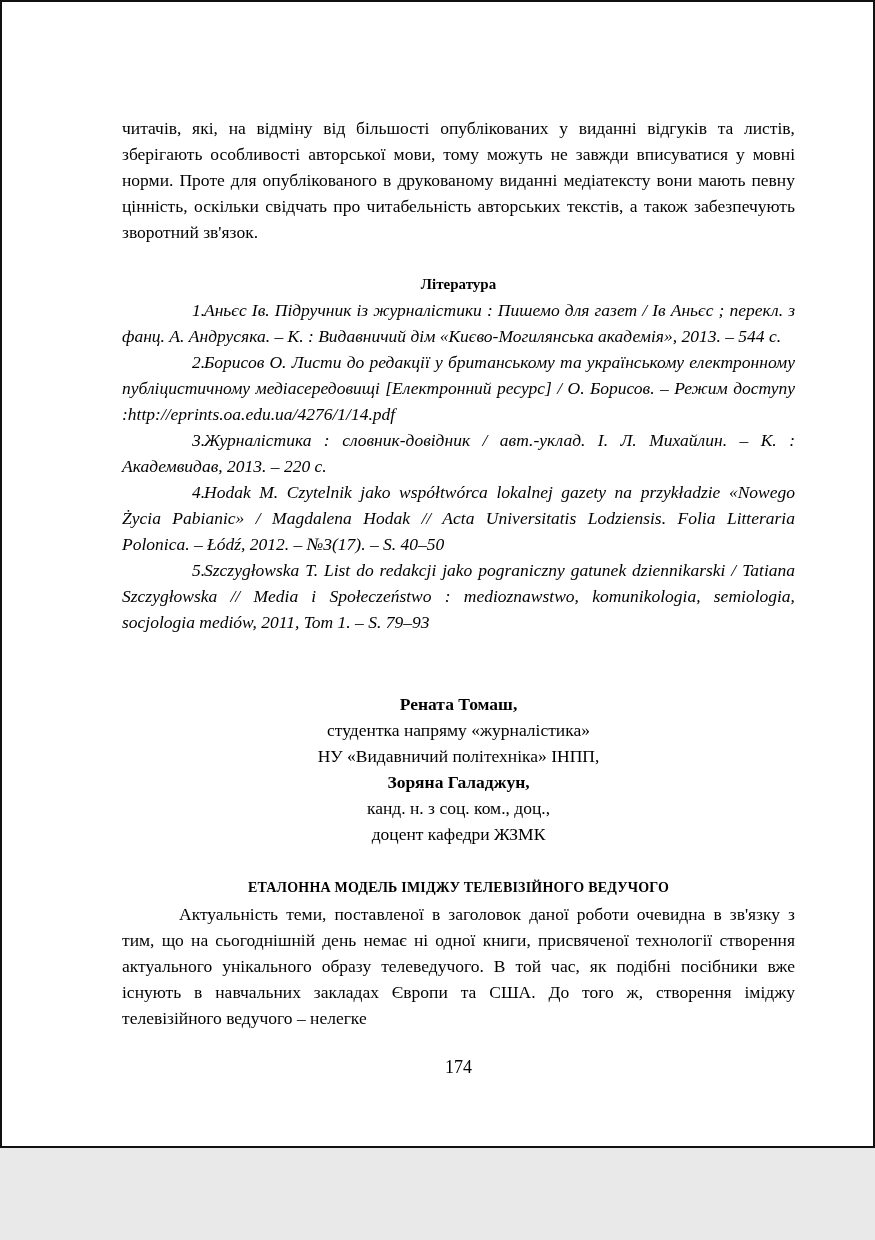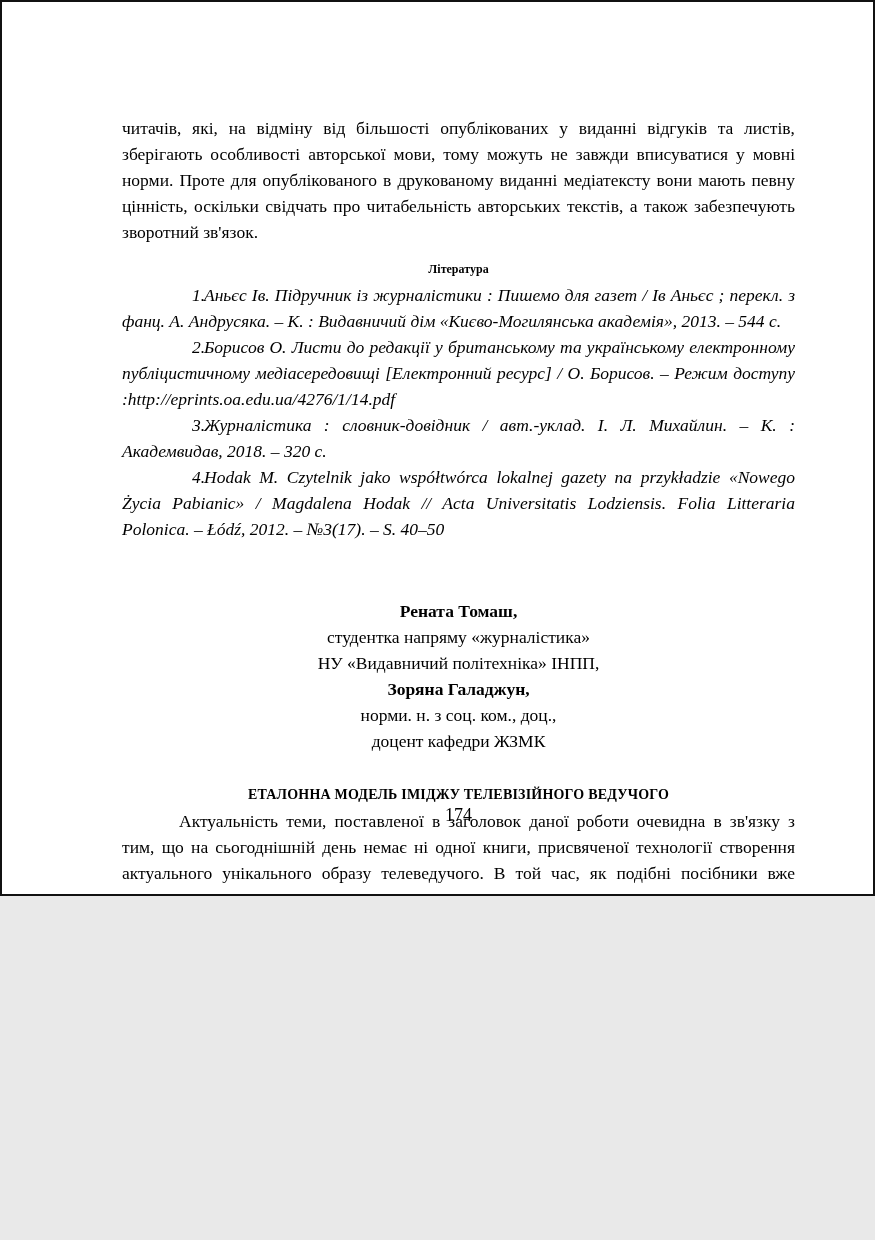--- a/index.html
+++ b/index.html
@@ -4,21 +4,21 @@
 <style>
   html, body {
     margin: 0;
     padding: 0;
     background: #e9e9e9;
     font-family: "Liberation Serif", "DejaVu Serif", serif;
   }
   .page {
     position: relative;
     width: 875px;
-    height: 896px;
+    height: 1148px;
     margin: 0 auto;
     background: #ffffff;
     border: 2px solid #111;
     box-sizing: border-box;
     overflow: hidden;
     color: #000;
   }
   .content {
     position: absolute;
     top: 113px;
@@ -29,22 +29,22 @@
 
   .body-text {
     font-size: 17.5px;
     line-height: 26px;
     text-align: justify;
     color: #000;
   }
   .para-indent { text-indent: 57px; }
 
   .lit-heading {
-    margin-top: 11px;
-    font-size: 12px;
+    margin-top: 26px;
+    font-size: 15px;
     line-height: 26px;
     font-weight: bold;
     text-align: center;
   }
   .ref {
     font-size: 17.5px;
     line-height: 26px;
     font-style: italic;
     text-align: justify;
     text-indent: 35px;
@@ -91,31 +91,32 @@
   <div class="content">
 
     <p class="body-text">читачів, які, на відміну від більшості опублікованих у виданні відгуків та листів, зберігають особливості авторської мови, тому можуть не завжди вписуватися у мовні норми. Проте для опублікованого в друкованому виданні медіатексту вони мають певну цінність, оскільки свідчать про читабельність авторських текстів, а також забезпечують зворотний зв'язок.</p>
 
     <h3 class="lit-heading">Література</h3>
 
     <p class="ref"><span class="ref-num">1.</span><span>Аньєс Ів. Підручник із журналістики : Пишемо для газет / Ів Аньєс ; перекл. з фанц. А. Андрусяка. – К. : Видавничий дім «Києво-Могилянська академія», 2013. – 544 с.</span></p>
 
     <p class="ref"><span class="ref-num">2.</span><span>Борисов О. Листи до редакції у британському та українському електронному публіцистичному медіасередовищі [Електронний ресурс] / О. Борисов. – Режим доступу :http://eprints.oa.edu.ua/4276/1/14.pdf</span></p>
 
-    <p class="ref"><span class="ref-num">3.</span><span>Журналістика : словник-довідник / авт.-уклад. І. Л. Михайлин. – К. : Академвидав, 2018. – 320 с.</span></p>
+    <p class="ref"><span class="ref-num">3.</span><span>Журналістика : словник-довідник / авт.-уклад. І. Л. Михайлин. – К. : Академвидав, 2013. – 220 с.</span></p>
 
     <p class="ref"><span class="ref-num">4.</span><span>Hodak M. Czytelnik jako współtwórca lokalnej gazety na przykładzie «Nowego Życia Pabianic» / Magdalena Hodak // Acta Universitatis Lodziensis. Folia Litteraria Polonica. – Łódź, 2012. – №3(17). – S. 40–50</span></p>
 
+    <p class="ref"><span class="ref-num">5.</span><span>Szczygłowska T. List do redakcji jako pograniczny gatunek dziennikarski / Tatiana Szczygłowska // Media i Społeczeństwo : medioznawstwo, komunikologia, semiologia, socjologia mediów, 2011, Tom 1. – S. 79–93</span></p>
 
     <div class="authors">
       <div class="author-line bold">Рената Томаш,</div>
       <div class="author-line">студентка напряму «журналістика»</div>
       <div class="author-line">НУ «Видавничий політехніка» ІНПП,</div>
       <div class="author-line bold">Зоряна Галаджун,</div>
-      <div class="author-line">норми. н. з соц. ком., доц.,</div>
+      <div class="author-line">канд. н. з соц. ком., доц.,</div>
       <div class="author-line">доцент кафедри ЖЗМК</div>
     </div>
 
     <h2 class="article-title">ЕТАЛОННА МОДЕЛЬ ІМІДЖУ ТЕЛЕВІЗІЙНОГО ВЕДУЧОГО</h2>
 
     <p class="body-text para-indent first-para">Актуальність теми, поставленої в заголовок даної роботи очевидна в зв'язку з тим, що на сьогоднішній день немає ні одної книги, присвяченої технології створення актуального унікального образу телеведучого. В той час, як подібні посібники вже існують в навчальних закладах Європи та США. До того ж, створення іміджу телевізійного ведучого – нелегке</p>
 
   </div>
 
   <div class="page-number">174</div>

